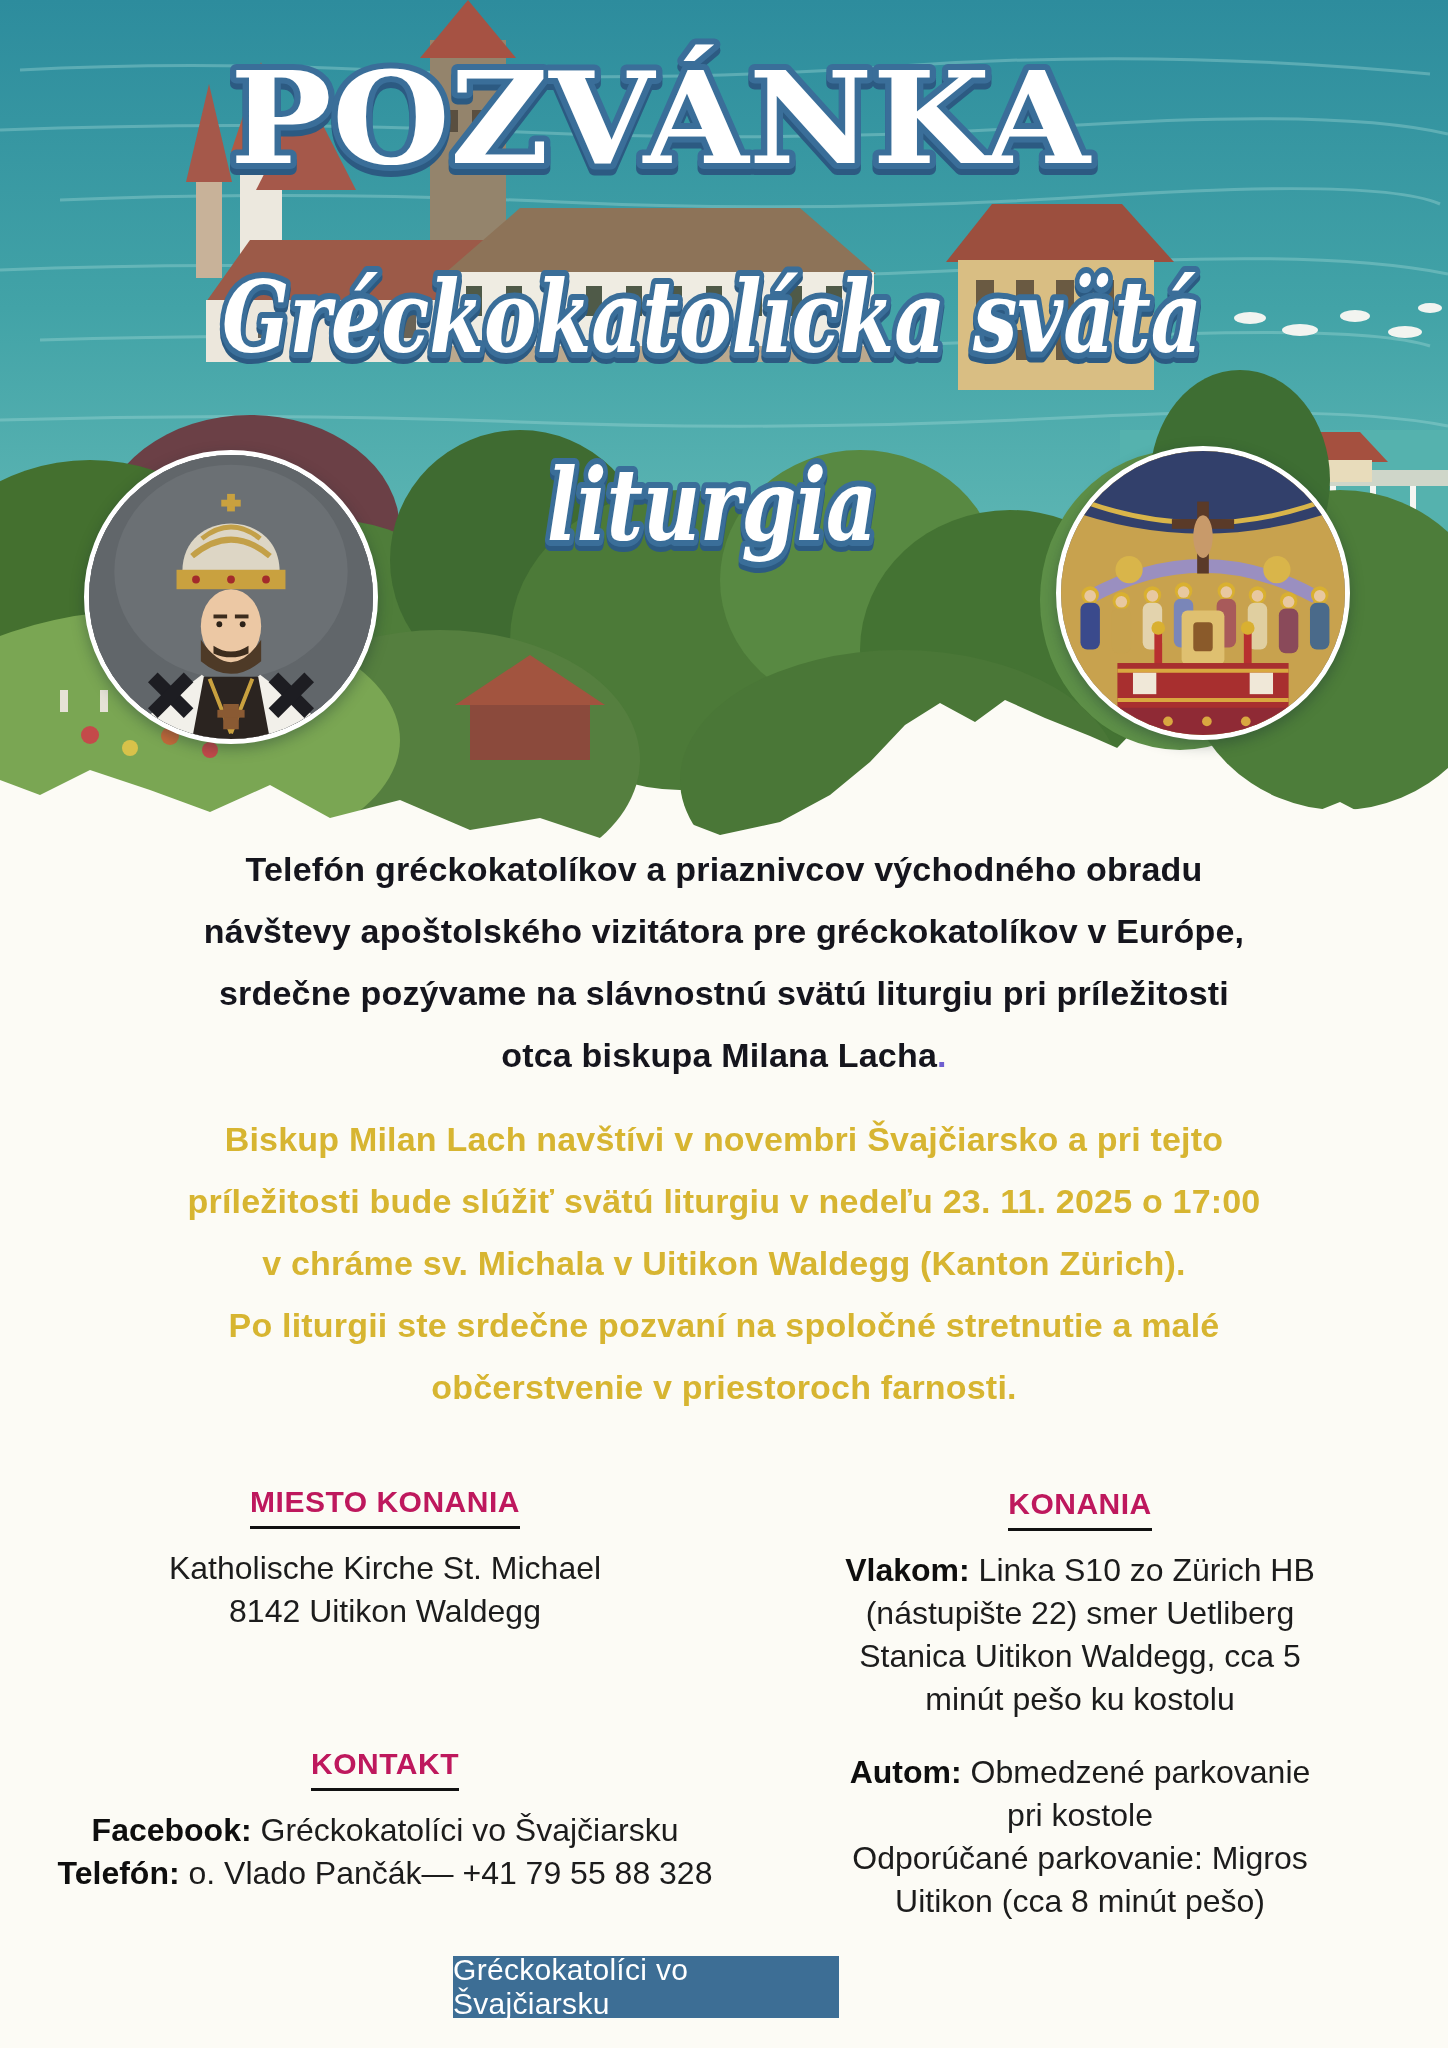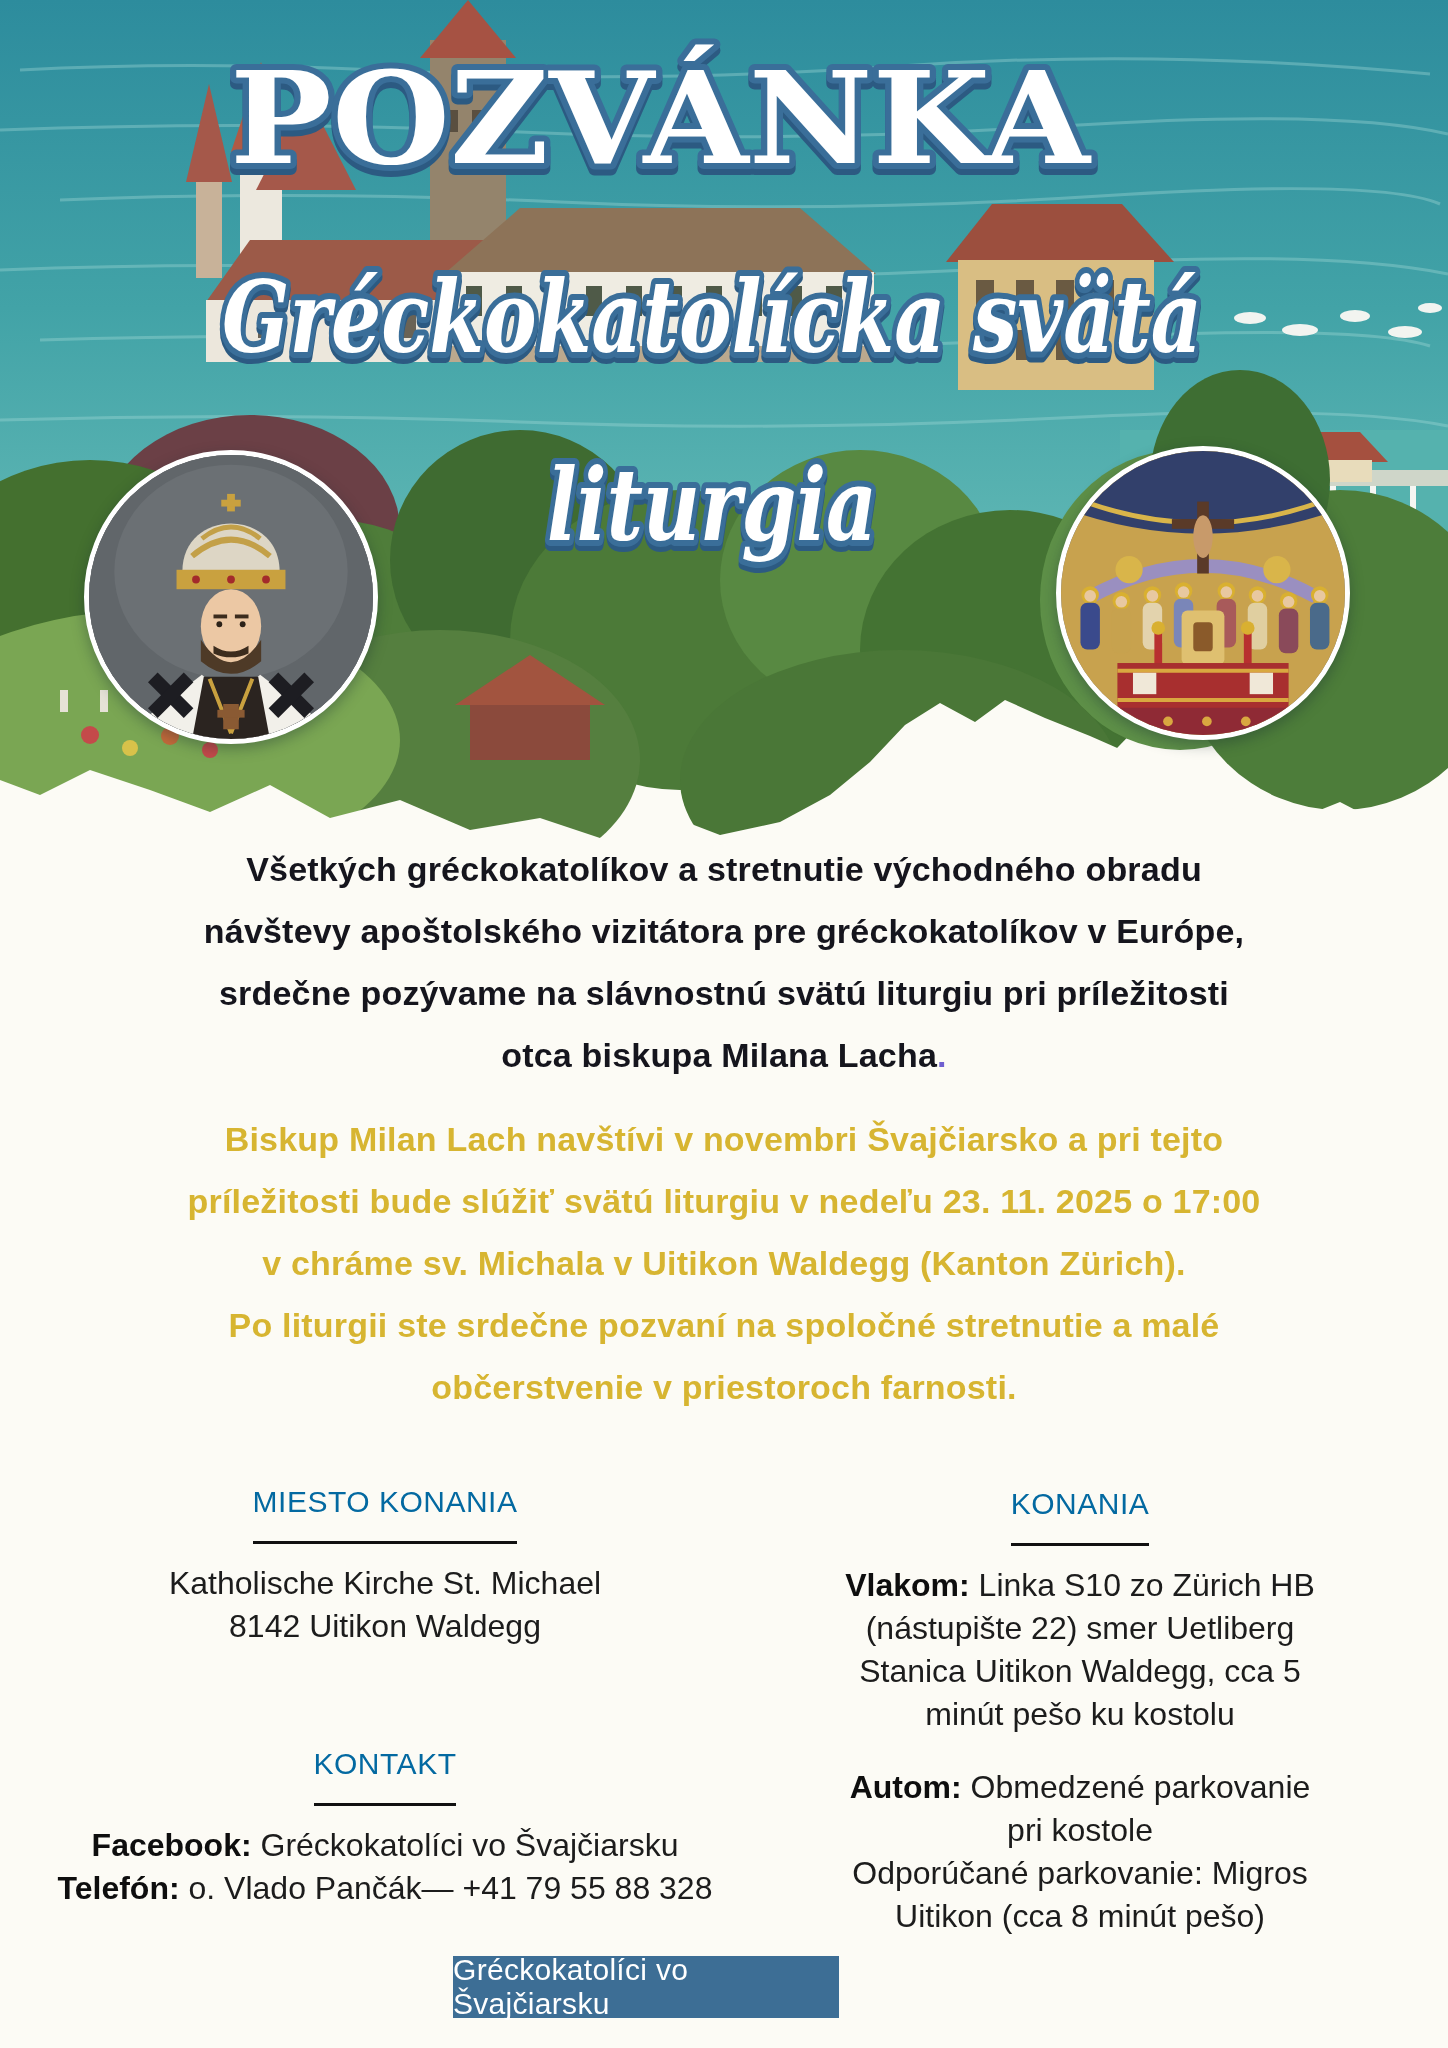--- a/index.html
+++ b/index.html
@@ -12,22 +12,22 @@
   .circle{position:absolute;border-radius:50%;border:5px solid #ffffff;box-sizing:border-box;
           overflow:hidden;box-shadow:0 5px 14px rgba(20,40,50,.35);background:#777;}
   .circle svg{display:block;width:100%;height:100%;}
   
   .para{position:absolute;text-align:center;font-weight:700;}
   .intro{left:110px;top:838px;width:1228px;font-size:34px;line-height:62px;color:#15151d;letter-spacing:.2px;}
   .accent{color:#6f5fd0;}
   .highlight{left:110px;top:1108px;width:1228px;font-size:34px;line-height:62px;color:#d7b531;letter-spacing:.2px;}
   .col{position:absolute;text-align:center;color:#1c1c1c;font-size:32px;line-height:43px;font-weight:400;}
   .col .heading{display:block;margin-bottom:18px;}
-  .col .heading span{display:inline-block;font-size:30px;font-weight:400;color:#0369a1;
-                     border-bottom:3px solid #111;padding-bottom:18px;letter-spacing:.5px;}
+  .col .heading span{display:inline-block;font-size:30px;font-weight:700;color:#be185d;
+                     border-bottom:3px solid #111;padding-bottom:3px;letter-spacing:.5px;}
   .col b{font-weight:800;color:#0e0e0e;}
   .venue{left:40px;top:1480px;width:690px;}
   .transport{left:780px;top:1482px;width:600px;}
   .transport .block2{margin-top:30px;}
   .contact{left:30px;top:1742px;width:710px;}
   .footer-btn{position:absolute;left:453px;top:1956px;width:386px;height:62px;background:#3d6e95;
               color:#ffffff;font-size:30px;font-weight:400;display:flex;align-items:center;
               justify-content:center;letter-spacing:.3px;cursor:pointer;}
 </style>
 </head>
@@ -293,21 +293,21 @@
       <rect x="40" y="264" width="212" height="28" fill="#8f2a35"></rect>
       <circle cx="70" cy="278" r="5" fill="#d9a840"></circle>
         <circle cx="110" cy="278" r="5" fill="#d9a840"></circle>
       <circle cx="150" cy="278" r="5" fill="#d9a840"></circle>
         <circle cx="190" cy="278" r="5" fill="#d9a840"></circle>
       <circle cx="226" cy="278" r="5" fill="#d9a840"></circle>
     </svg>
   </div>
 
   <div class="para intro">
-    <div><span>Všetkých gréckokatolíkov a stretnutie východného obradu</span></div>
+    <div><span>Telefón gréckokatolíkov a priaznivcov východného obradu</span></div>
     <div><span>návštevy apoštolského vizitátora pre gréckokatolíkov v Európe,</span></div>
     <div><span>srdečne pozývame na slávnostnú svätú liturgiu pri príležitosti</span></div>
     <div><span>otca biskupa Milana Lacha</span><span class="accent">.</span></div>
   </div>
 
   <div class="para highlight">
     <div><span>Biskup Milan Lach navštívi v novembri Švajčiarsko a pri tejto</span></div>
     <div><span>príležitosti bude slúžiť svätú liturgiu v nedeľu 23. 11. 2025 o 17:00</span></div>
     <div><span>v chráme sv. Michala v Uitikon Waldegg (Kanton Zürich).</span></div>
     <div><span>Po liturgii ste srdečne pozvaní na spoločné stretnutie a malé</span></div>

